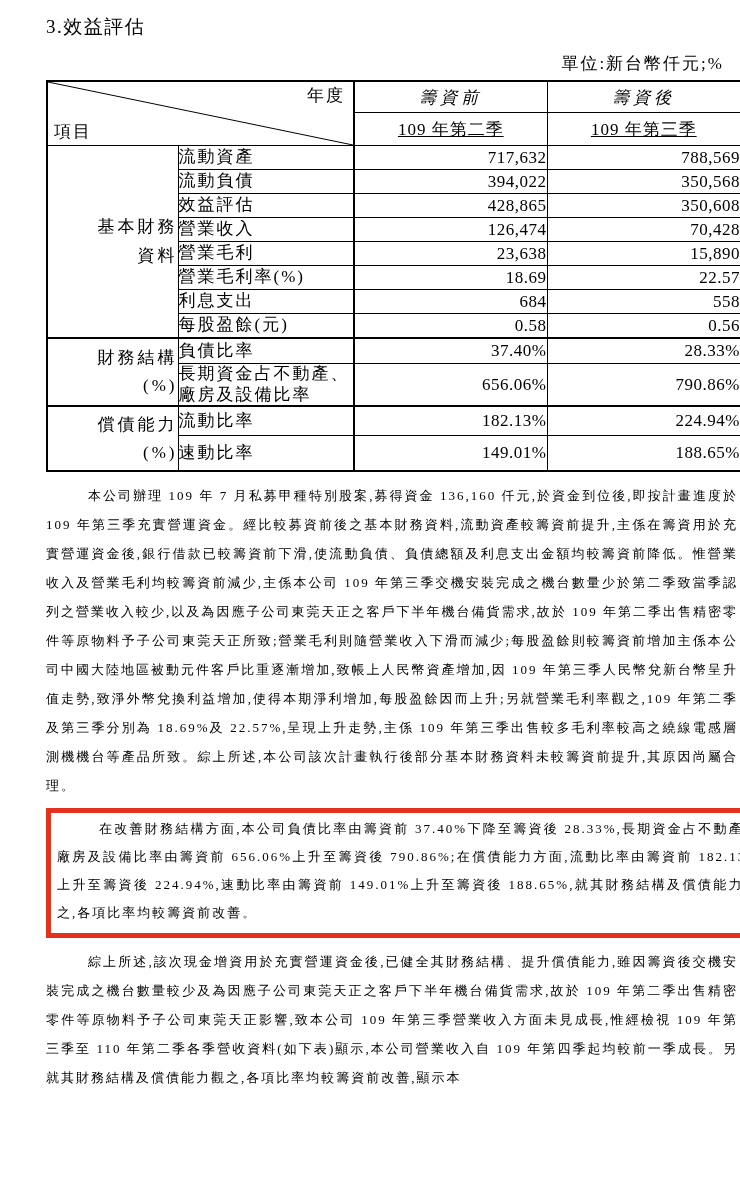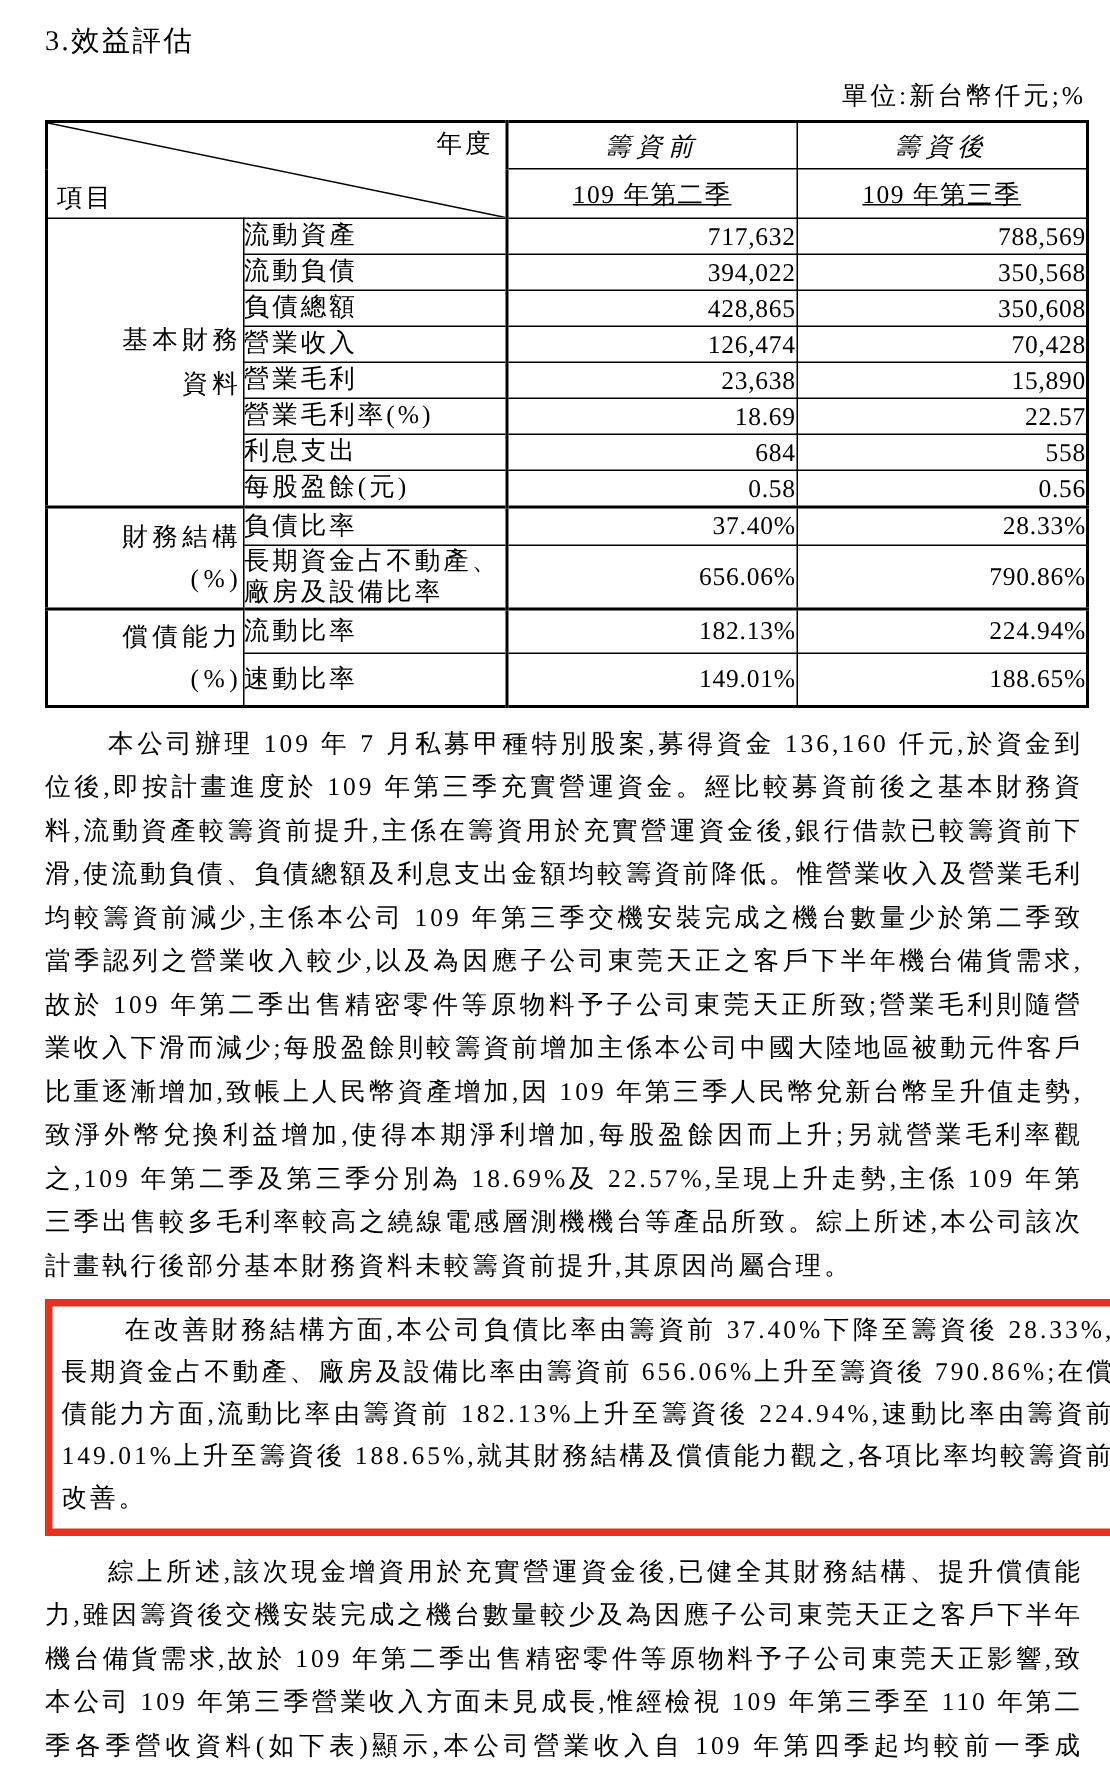--- a/index.html
+++ b/index.html
@@ -1,21 +1,21 @@
 <!DOCTYPE html>
 <html lang="zh-Hant"><head>
 <meta charset="utf-8">
 <style>
   html, body { margin: 0; padding: 0; }
   body {
     width: 740px; height: 1178px; overflow: hidden;
     background: #ffffff; color: #000000;
     font-family: "Liberation Serif", "DejaVu Serif", serif;
   }
-  .page { width: 740px; height: 1178px; box-sizing: border-box; padding: 12px 16px 0 30px; position: relative; }
+  .page { width: 740px; height: 1178px; box-sizing: border-box; padding: 12px 16px 0 46px; position: relative; }
 
   .doc-title { font-size: 19px; letter-spacing: 1.5px; margin: 2px 0 12px 0; }
   .unit-line { font-size: 17px; letter-spacing: 2px; text-align: right; margin: 0 0 5px 0; }
 
   table.fin { border-collapse: collapse; table-layout: fixed; width: 694px; border: 2px solid #000; }
   table.fin th, table.fin td {
     border: 1px solid #000; font-weight: normal; font-size: 17px;
     padding: 0; vertical-align: middle; overflow: hidden;
   }
   col.c-cat  { width: 131px; }
@@ -37,21 +37,21 @@
   td.item { text-align: left; padding-left: 7px; letter-spacing: 2px; white-space: pre-line; line-height: 1.22; }
   td.num { text-align: right; padding-right: 8px; letter-spacing: 0.5px; }
   .bl2 { border-left-width: 2px !important; }
   tr.sec td { border-top-width: 2px !important; }
   tr.rh24 td { height: 24px; }
   tr.rh40 td { height: 40px; }
   tr.rh28 td { height: 28px; }
   tr.rh34 td { height: 34px; }
 
   .para {
-    font-size: 17px; line-height: 29px; letter-spacing: 2px;
+    font-size: 13px; line-height: 29px; letter-spacing: 2px;
     text-align: justify; text-indent: 42px; margin: 9px 0 0 0; width: 692px;
   }
   .highlight-box {
     box-sizing: border-box; width: 726px; margin: 8px 0 0 0;
     border: 5px solid #e5321f; padding: 2px 8px 6px 6px;
   }
   .highlight-box .para { margin: 0; line-height: 28px; width: auto; }
 </style>
 </head>
 <body>
@@ -95,21 +95,21 @@
         <td class="item">流動資產</td>
         <td class="num bl2">717,632</td>
         <td class="num">788,569</td>
       </tr>
       <tr>
         <td class="item">流動負債</td>
         <td class="num bl2">394,022</td>
         <td class="num">350,568</td>
       </tr>
       <tr>
-        <td class="item">負債總額</td>
+        <td class="item">效益評估</td>
         <td class="num bl2">428,865</td>
         <td class="num">350,608</td>
       </tr>
       <tr>
         <td class="item">營業收入</td>
         <td class="num bl2">126,474</td>
         <td class="num">70,428</td>
       </tr>
       <tr>
         <td class="item">營業毛利</td>

